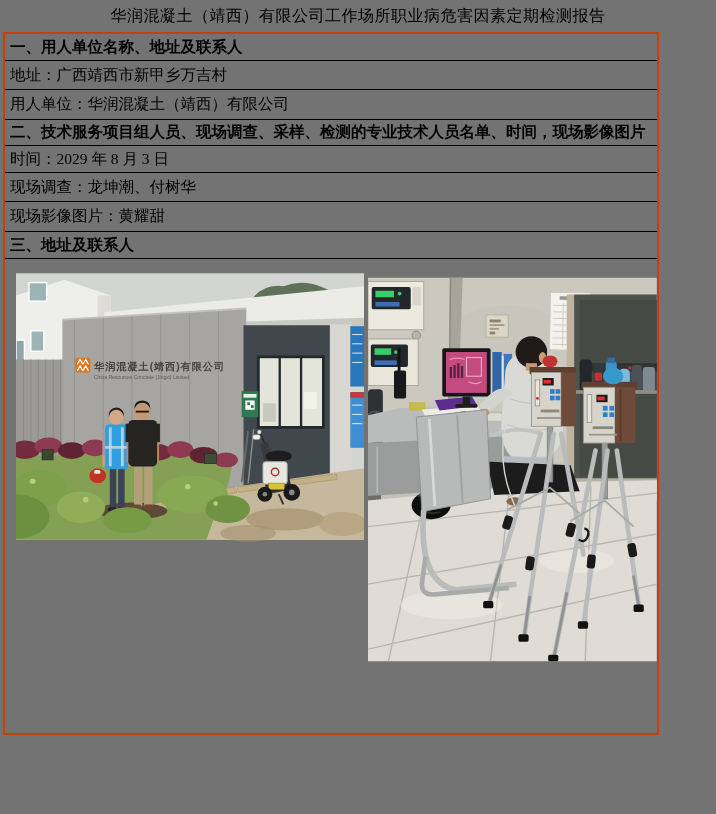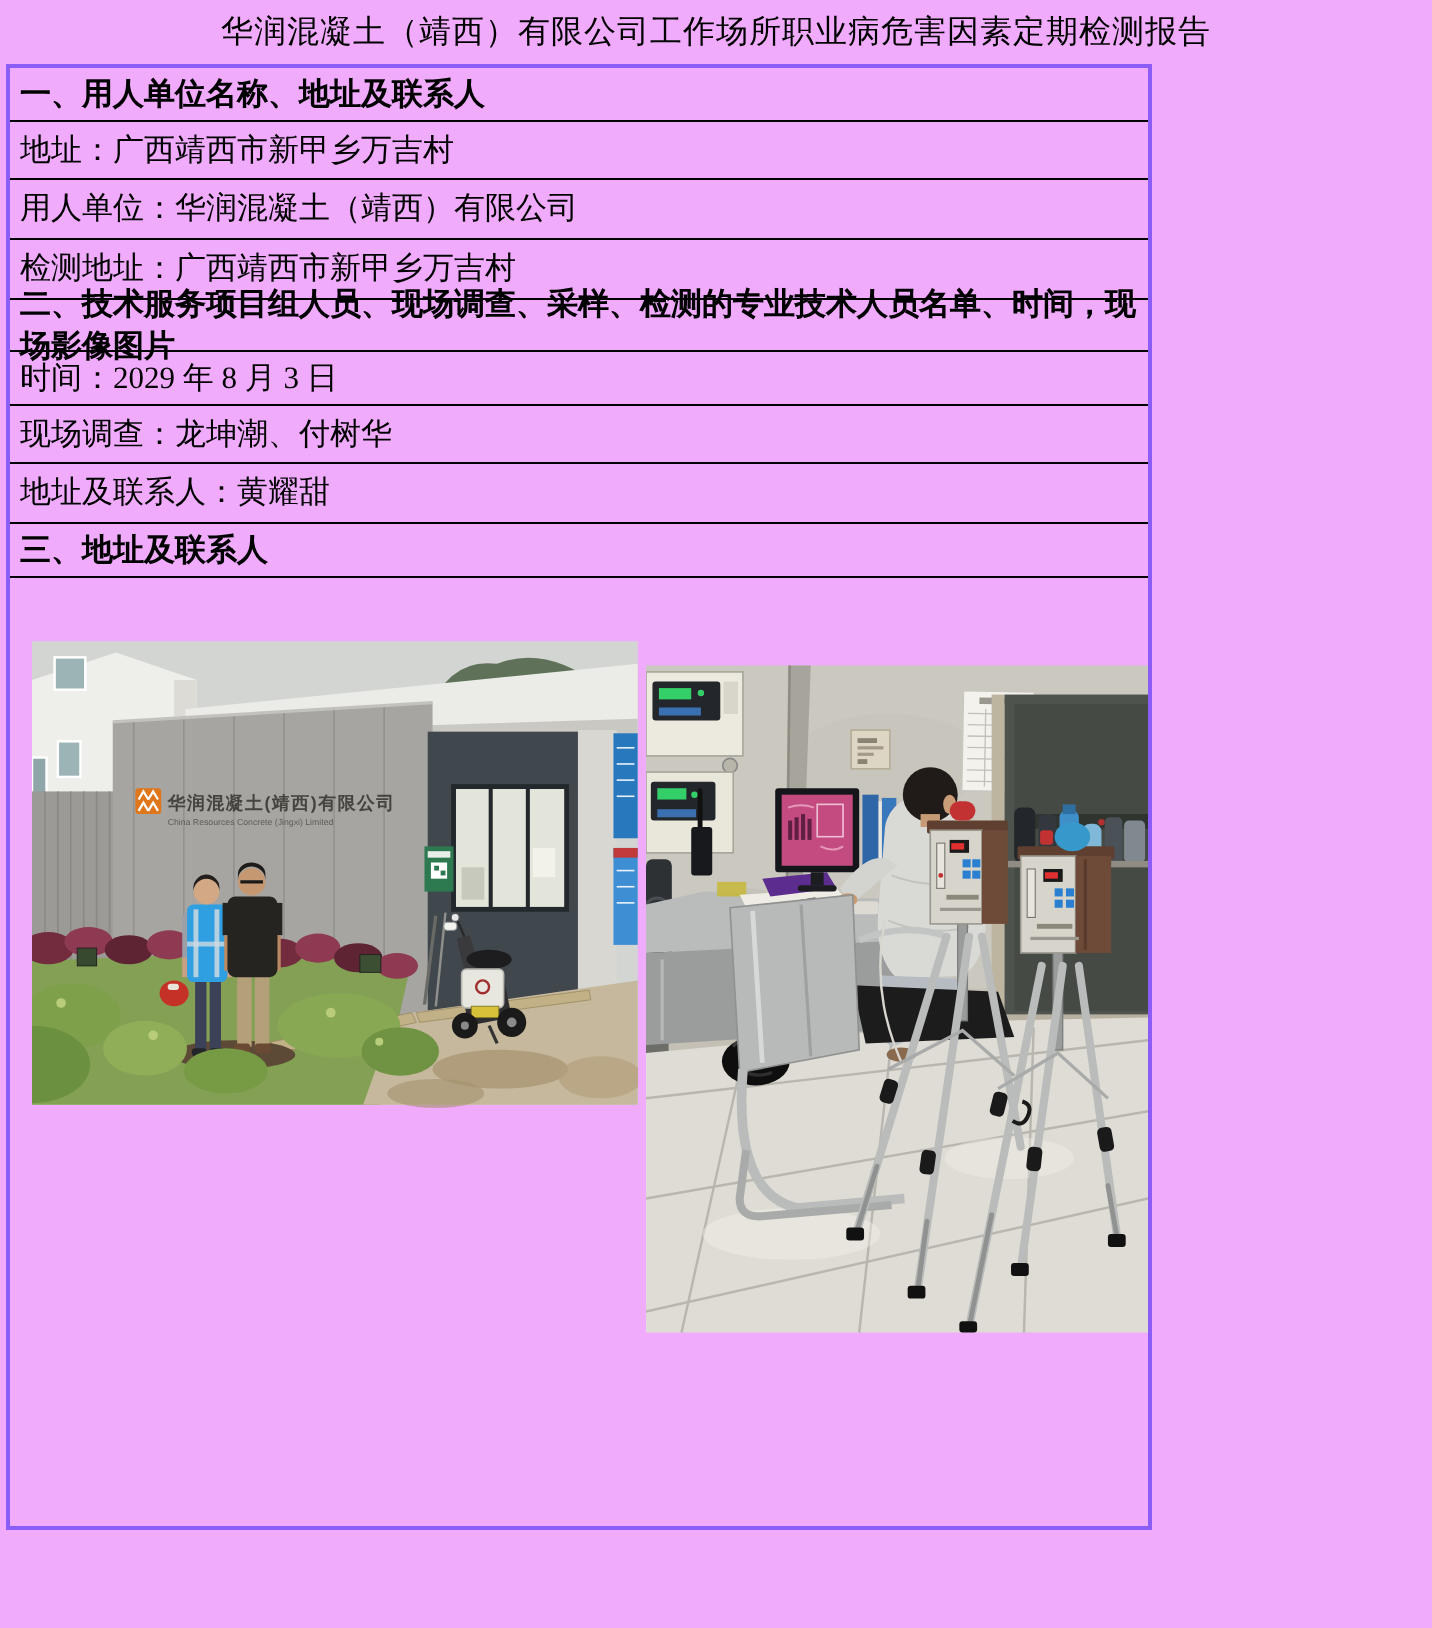--- a/index.html
+++ b/index.html
@@ -1,43 +1,42 @@
 <!DOCTYPE html>
 <html><head>
 <meta charset="utf-8">
 <style>
   html,body{margin:0;padding:0;background:#ffffff;}
-  .page{position:relative;width:716px;height:814px;background:#f0abfc;overflow:hidden;
+  .page{position:relative;width:716px;height:814px;background:#737373;overflow:hidden;
         font-family:"Liberation Serif","DejaVu Serif",serif;color:#000;}
   .title{margin:6px 0 5px;text-align:center;font-size:16px;letter-spacing:.5px;}
-  .report-table{margin-left:3px;width:573px;border:2px solid #8b5cf6;box-sizing:border-box;}
+  .report-table{margin-left:3px;width:656px;border:2px solid #c2410c;box-sizing:border-box;}
   .row{display:flex;align-items:center;padding-left:5px;border-bottom:1px solid #000;
        font-size:15.5px;box-sizing:border-box;}
   .row.hdr{font-family:"Liberation Sans","DejaVu Sans",sans-serif;font-weight:bold;font-size:15.5px;}
   .h27{height:27px}.h30{height:30px}.h29{height:29px}.h26{height:26px}
   .photos-cell{height:474px;border-bottom:none;display:flex;align-items:flex-start;
                gap:4px;padding:4px 0 0 11px;}
   svg{display:block;}
 </style>
 </head>
 <body>
 
 <div class="page">
 
   <div class="title">华润混凝土（靖西）有限公司工作场所职业病危害因素定期检测报告</div>
 
   <div class="report-table">
     <div class="row hdr h27">一、用人单位名称、地址及联系人</div>
     <div class="row h29">地址：广西靖西市新甲乡万吉村</div>
     <div class="row h30">用人单位：华润混凝土（靖西）有限公司</div>
-    <div class="row h30">检测地址：广西靖西市新甲乡万吉村</div>
     <div class="row hdr h26">二、技术服务项目组人员、现场调查、采样、检测的专业技术人员名单、时间，现场影像图片</div>
     <div class="row h27">时间：2029 年 8 月 3 日</div>
     <div class="row h29">现场调查：龙坤潮、付树华</div>
-    <div class="row h30">地址及联系人：黄耀甜</div>
+    <div class="row h30">现场影像图片：黄耀甜</div>
     <div class="row hdr h27">三、地址及联系人</div>
 
     <div class="row photos-cell">
 
       <svg width="375" height="287" viewBox="0 0 375 287" aria-hidden="true">
         <rect x="0" y="0" width="375" height="287" fill="#d3d5d2"></rect>
 
         <path d="M245,45 Q258,10 288,14 Q318,2 352,28 L352,46 L245,46 Z" fill="#5f7158"></path>
 
         <polygon points="0,24 52,7 102,24 102,172 0,172" fill="#eeeeea"></polygon>

